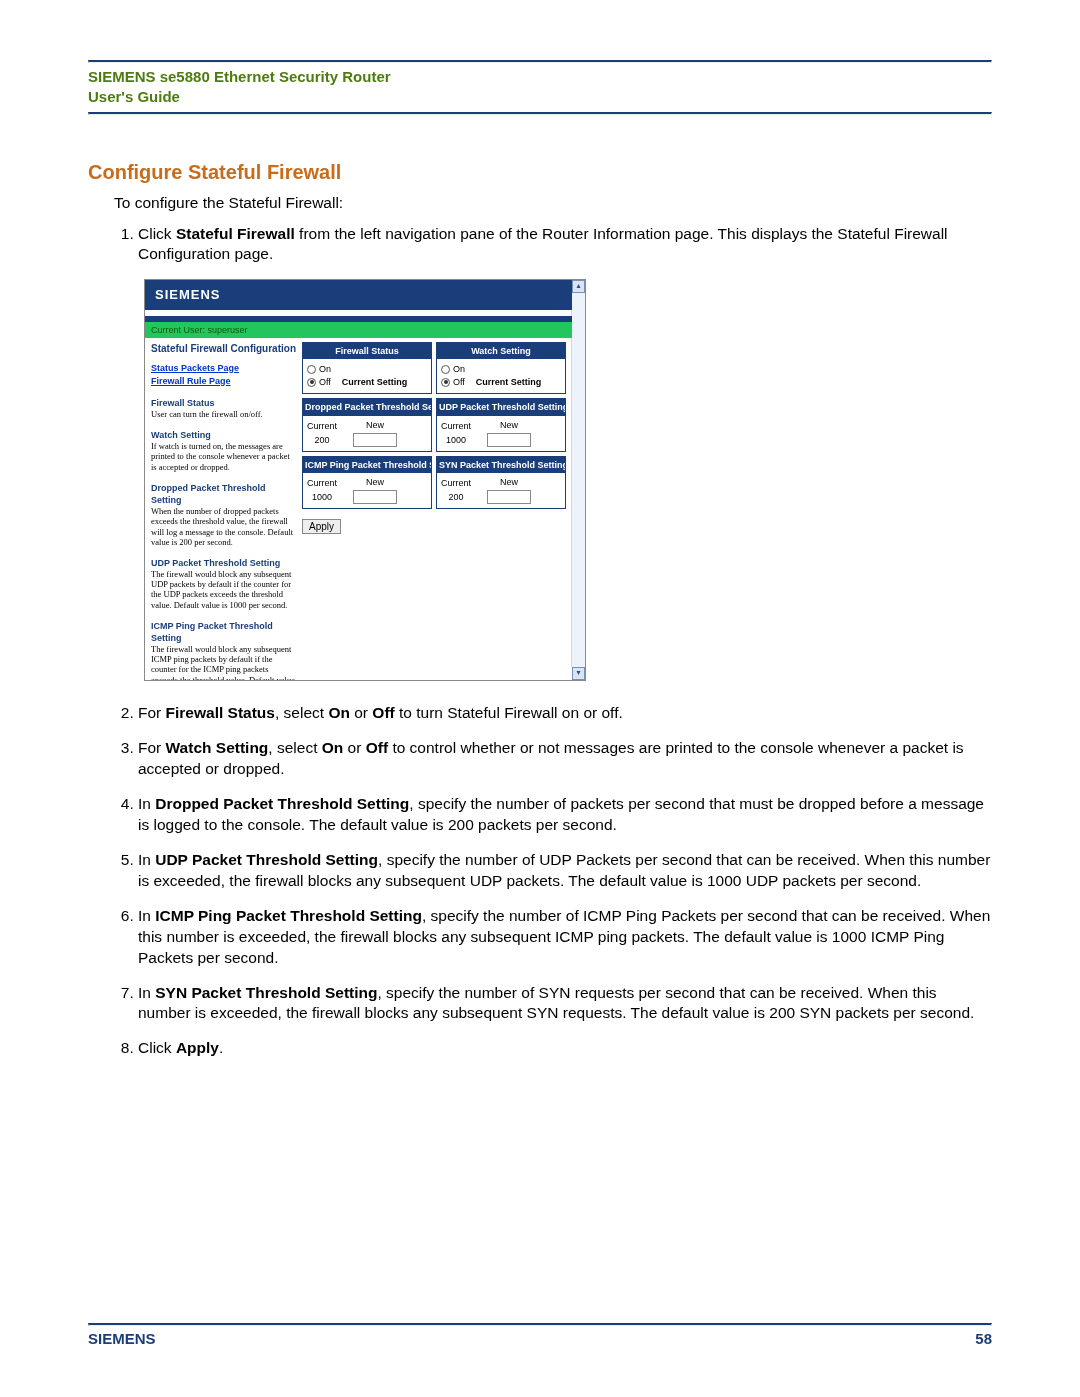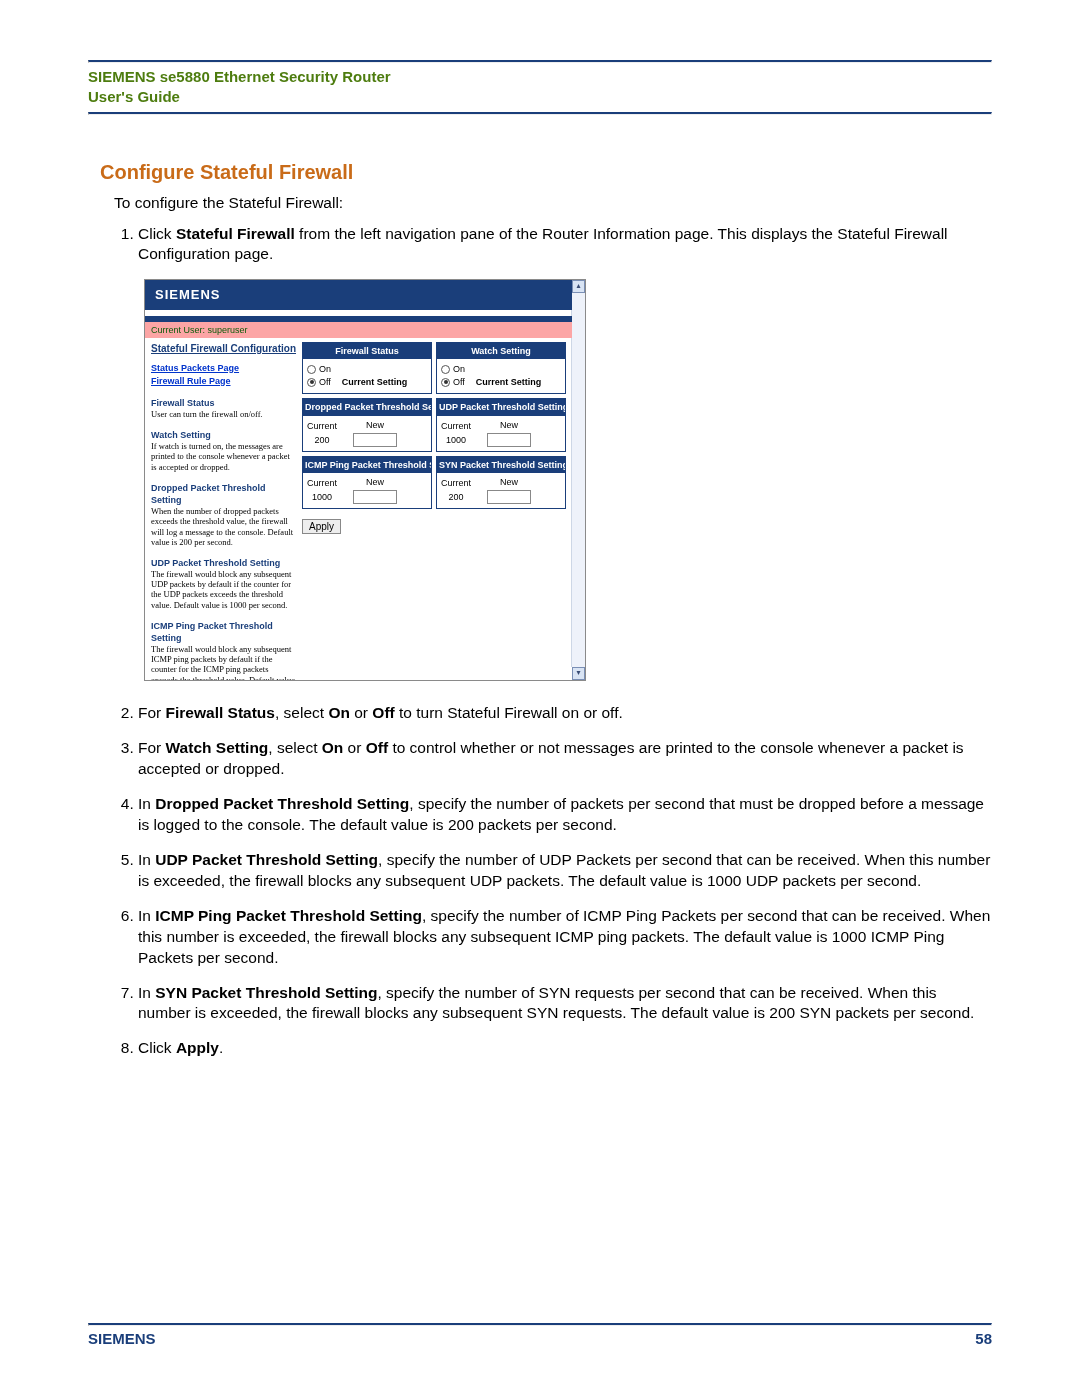--- a/index.html
+++ b/index.html
@@ -33,21 +33,21 @@
   .header-right {
     color: #1a3e7a;
     font-weight: bold;
     text-align: right;
     line-height: 1.35;
   }
   h2.section-title {
     color: #c96b18;
     font-weight: bold;
     font-size: 20px;
-    margin: 46px 0 10px 12px;
+    margin: 46px 0 10px 0;
   }
   .intro {
     margin: 8px 0 12px 26px;
     font-size: 15.5px;
   }
   ol.steps {
     margin: 0 0 0 26px;
     padding-left: 24px;
     font-size: 15.5px;
   }
@@ -106,38 +106,37 @@
   }
   .navybar {
     background: #1a3e7a;
     height: 6px;
     margin-top: 6px;
   }
   .userline {
     color: #0a5b0a;
     font-size: 9px;
     padding: 2px 6px;
-    background: #fca5a5;
+    background: #22c55e;
   }
   .two-col {
     display: flex;
     align-items: flex-start;
   }
   .left-pane {
     width: 146px;
     padding: 2px 6px 6px 6px;
     font-size: 9px;
     color: #000;
   }
   .left-pane .lp-title {
     color: #1a3e7a;
     font-weight: bold;
     font-size: 10px;
     margin: 2px 0 6px 0;
-    text-decoration: underline;
   }
   .left-pane a.nav {
     color: #0033cc;
     text-decoration: underline;
     display: block;
     font-weight: bold;
     font-size: 9px;
     margin-bottom: 1px;
   }
   .left-pane .sect {

